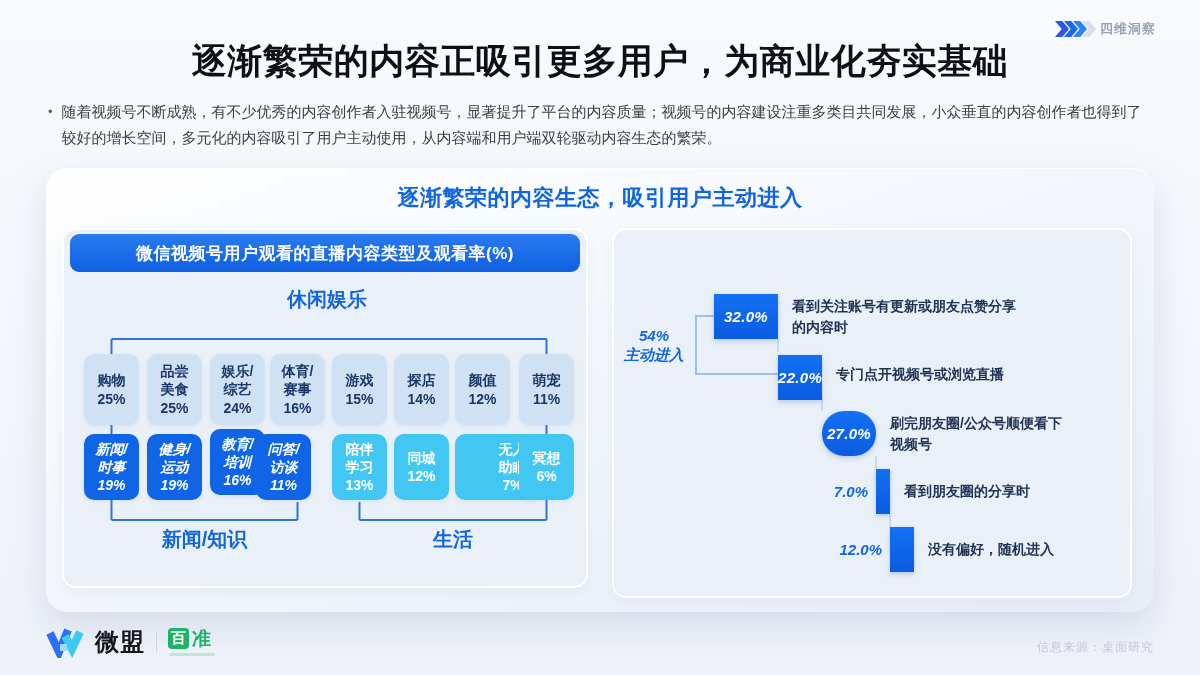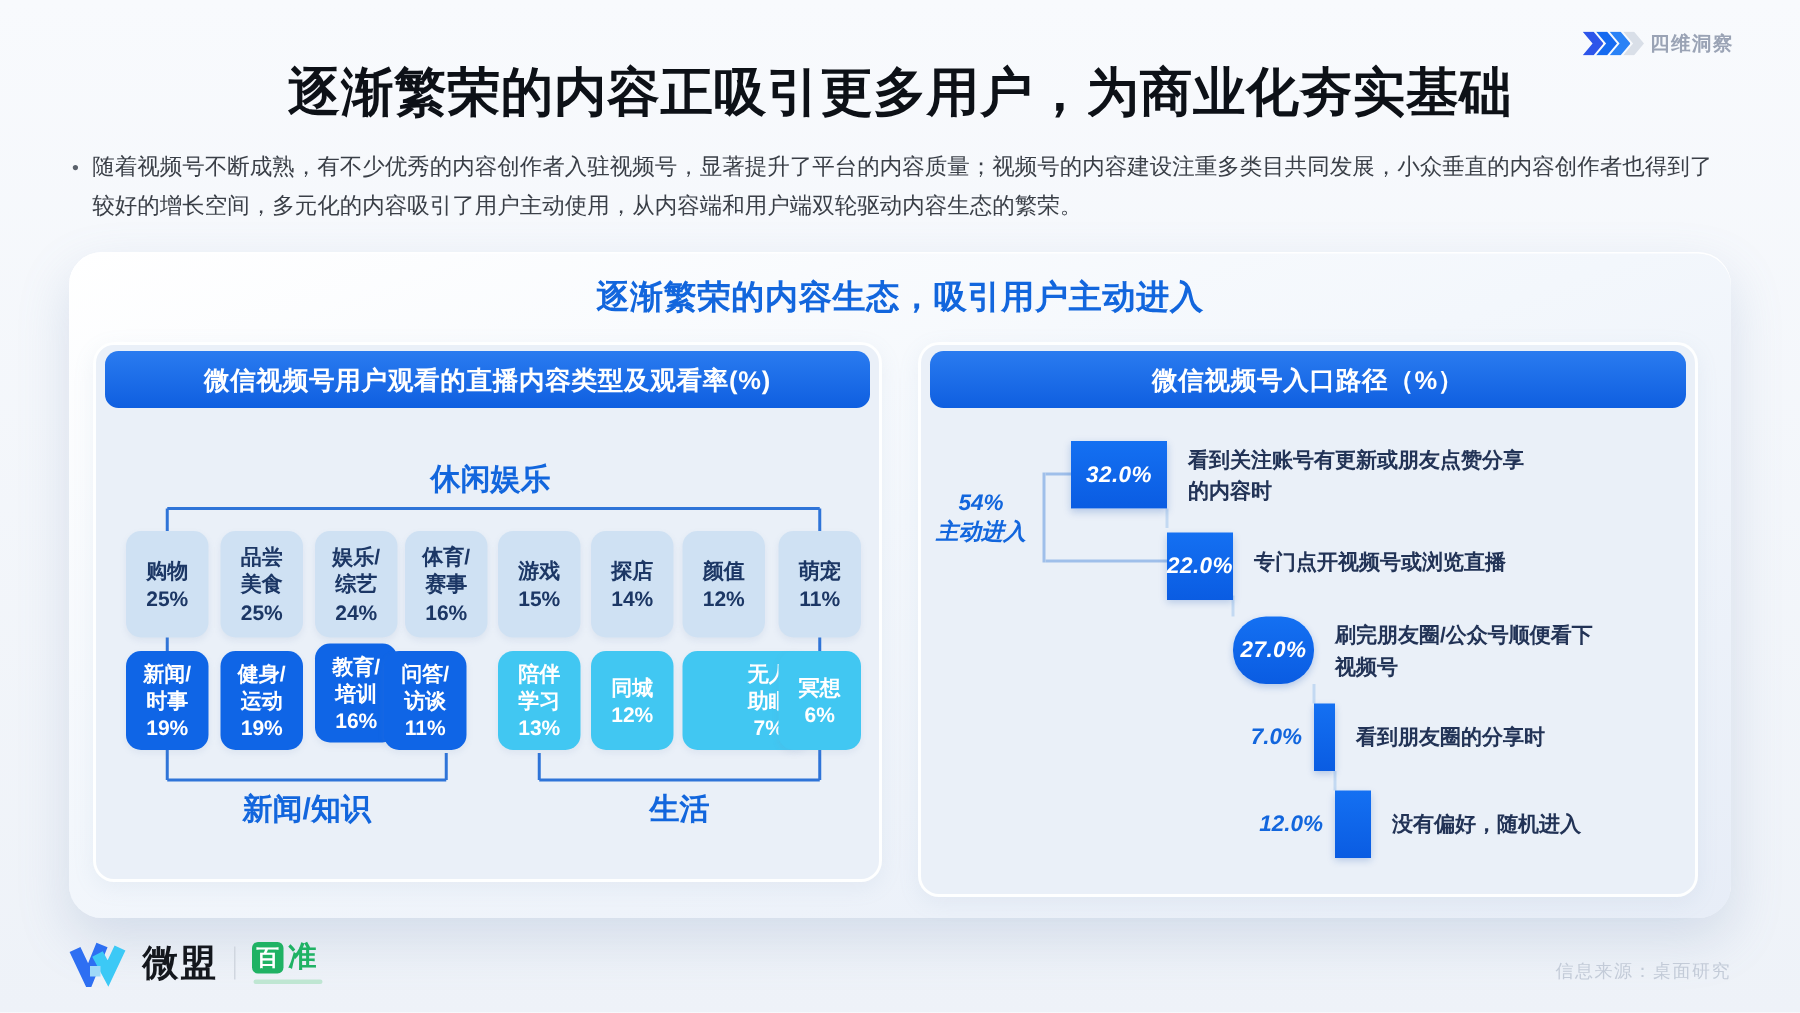--- a/index.html
+++ b/index.html
@@ -29,27 +29,27 @@
   .panel.left{left:16px;width:526px;height:360px;}
   .panel.right{left:566px;width:520px;height:370px;}
   .panel-header{position:absolute;top:4px;left:6px;right:6px;height:38px;border-radius:9px;
         background:linear-gradient(180deg,#2a7bf0,#0f5fe0);color:#fff;font-size:17px;font-weight:700;
         display:flex;align-items:center;justify-content:center;letter-spacing:.5px;}
 
   
   .diagram{position:absolute;left:0;top:0;width:100%;height:100%;}
   .bracket-svg{position:absolute;left:0;top:0;}
   .grp{position:absolute;font-weight:800;color:#1266dd;font-size:20px;white-space:nowrap;}
-  .grp-top{top:56px;left:0;width:526px;text-align:center;margin-top:20px;}
+  .grp-top{top:56px;left:0;width:526px;text-align:center;}
   .grp-bl{top:296px;left:0;width:281px;text-align:center;}
   .grp-br{top:296px;left:295px;width:188px;text-align:center;}
   .cat-box{position:absolute;border-radius:10px;display:flex;align-items:center;justify-content:center;
         text-align:center;white-space:pre-line;font-size:14px;font-weight:700;line-height:1.3;box-shadow:0 2px 4px rgba(120,150,190,.12);}
   .cat-box.light{background:#cfe1f3;color:#1c3765;}
-  .cat-box.dark{background:#0f65e6;color:#ffffff;}
+  .cat-box.dark{background:#0f65e6;color:#ffffff;font-style:italic;}
   .cat-box.cyan{background:#41c7f2;color:#ffffff;}
 
   
   .waterfall{position:absolute;left:0;top:0;width:100%;height:100%;}
   .wf-bar{position:absolute;background:linear-gradient(180deg,#1470f2,#0a5ce2);display:flex;align-items:center;justify-content:center;box-shadow:0 2px 5px rgba(20,80,180,.25);}
   .wf-val-in{color:#fff;font-size:15px;font-weight:800;font-style:italic;letter-spacing:.3px;}
   .wf-val-out{position:absolute;display:flex;align-items:center;justify-content:flex-end;color:#1266dd;font-size:15px;font-weight:800;font-style:italic;}
   .wf-desc{position:absolute;display:flex;align-items:center;color:#223356;font-size:14px;font-weight:600;line-height:21px;white-space:pre-line;width:330px;}
   .annot{position:absolute;left:2px;top:96px;width:76px;text-align:center;color:#1266dd;font-weight:800;font-style:italic;font-size:15px;line-height:19px;white-space:pre-line;}
   .wf-line{position:absolute;background:#9fbfea;}
@@ -137,21 +137,20 @@
 12%</div>
           <div class="cat-box cyan" style="left: 391px; top: 204px; width: 55px; height: 66px; padding-left: 30px;">无人
 助眠
 7%</div>
           <div class="cat-box cyan" style="left: 455px; top: 204px; width: 55px; height: 66px;">冥想
 6%</div>
         </div>
     </section>
 
     <section class="panel right">
-      <div class="panel-header">微信视频号入口路径（%）</div>
       <div class="waterfall" id="waterfall">
         <div class="annot">54%
 主动进入</div>
       <div class="wf-line" style="left: 81px; top: 85px; width: 2px; height: 60px;"></div>
           <div class="wf-line" style="left: 83px; top: 85px; width: 17px; height: 2px;"></div>
           <div class="wf-line" style="left: 83px; top: 143px; width: 81px; height: 2px;"></div>
           <div class="wf-conn" style="left: 163px; top: 109px; width: 2px; height: 13px;"></div>
           <div class="wf-conn" style="left: 207px; top: 167px; width: 2px; height: 14px;"></div>
           <div class="wf-conn" style="left: 261px; top: 226px; width: 2px; height: 13px;"></div>
           <div class="wf-conn" style="left: 275px; top: 284px; width: 2px; height: 13px;"></div>

